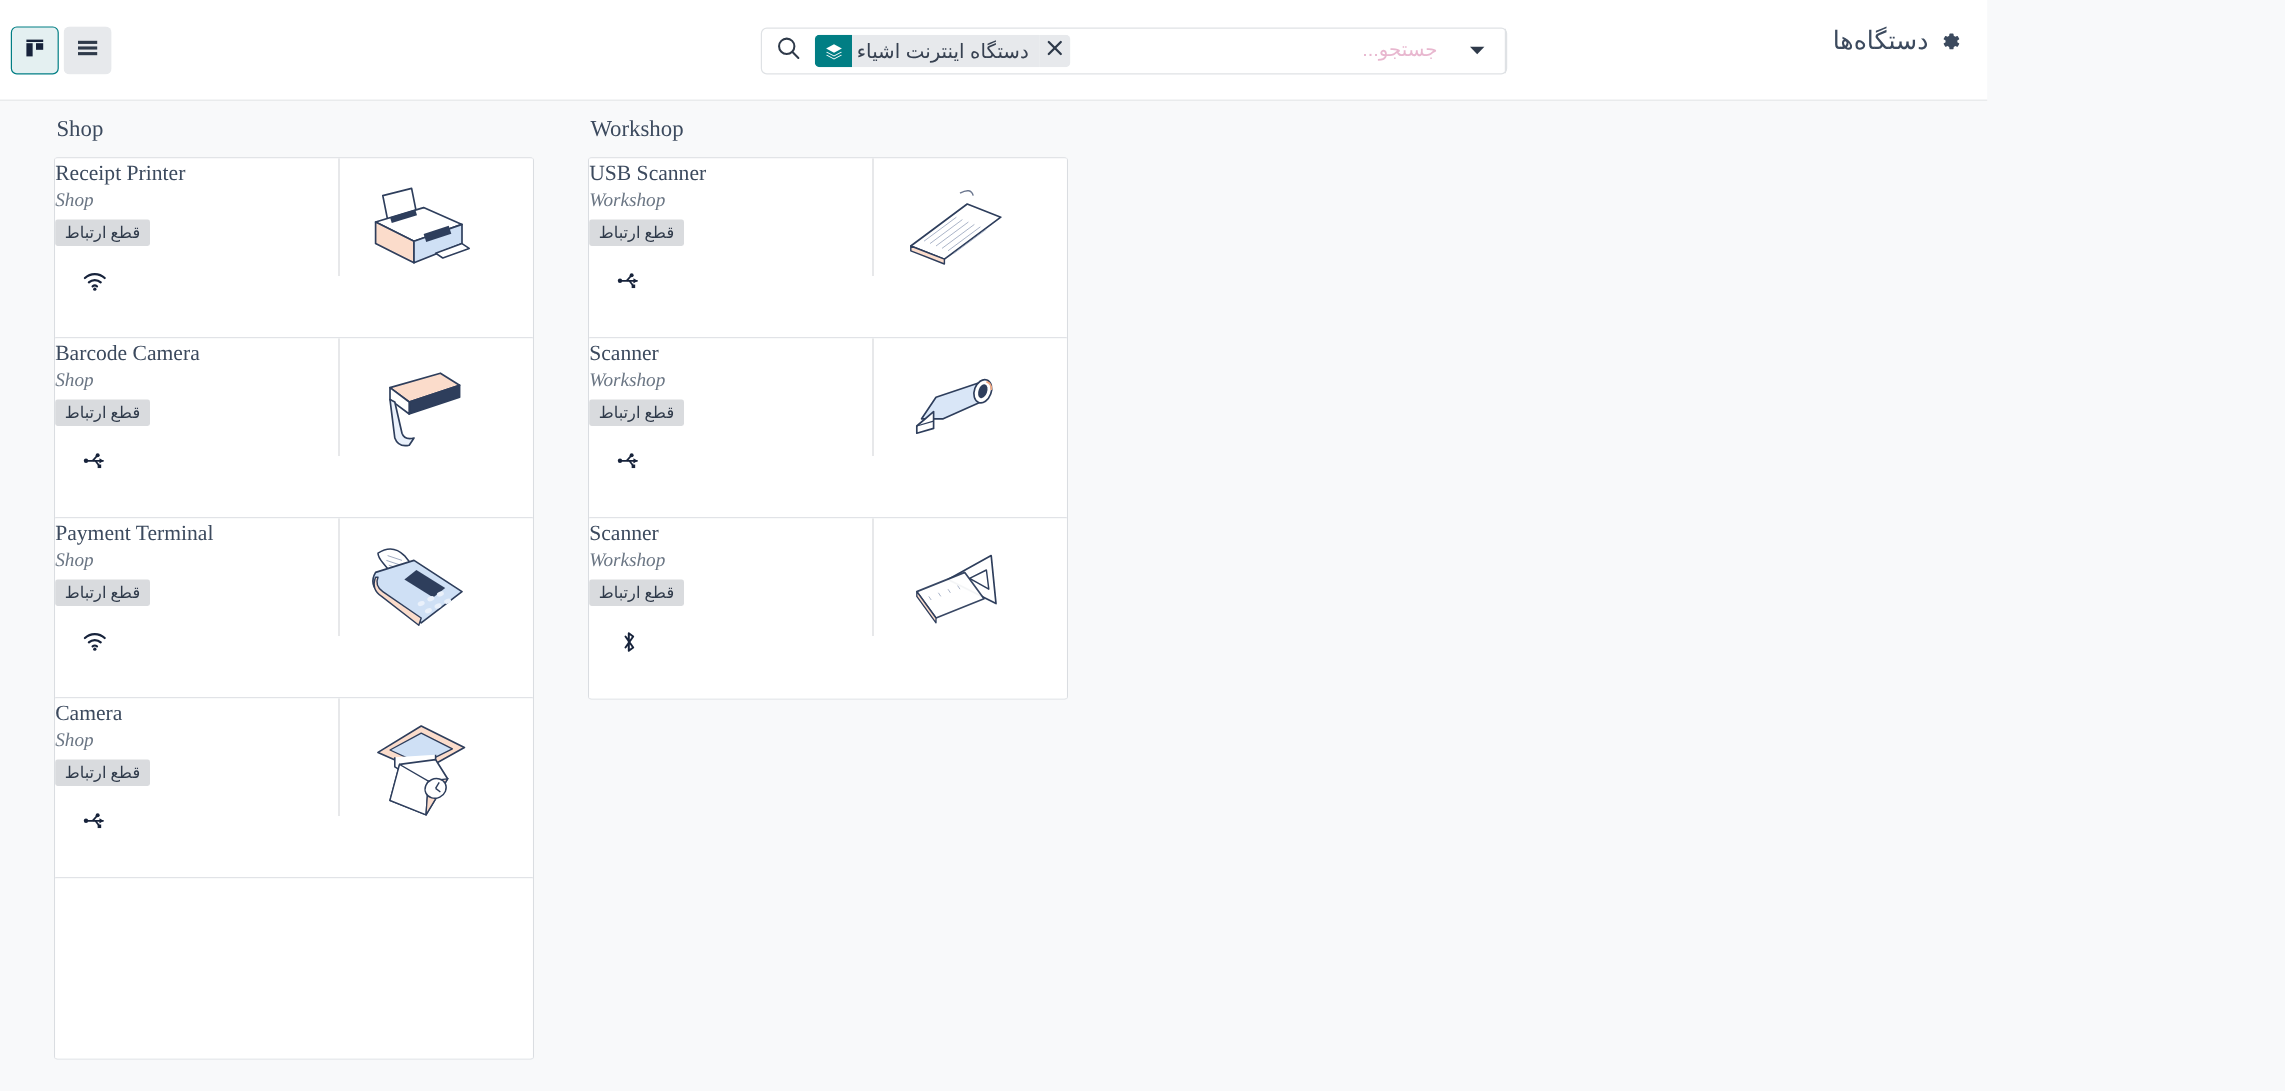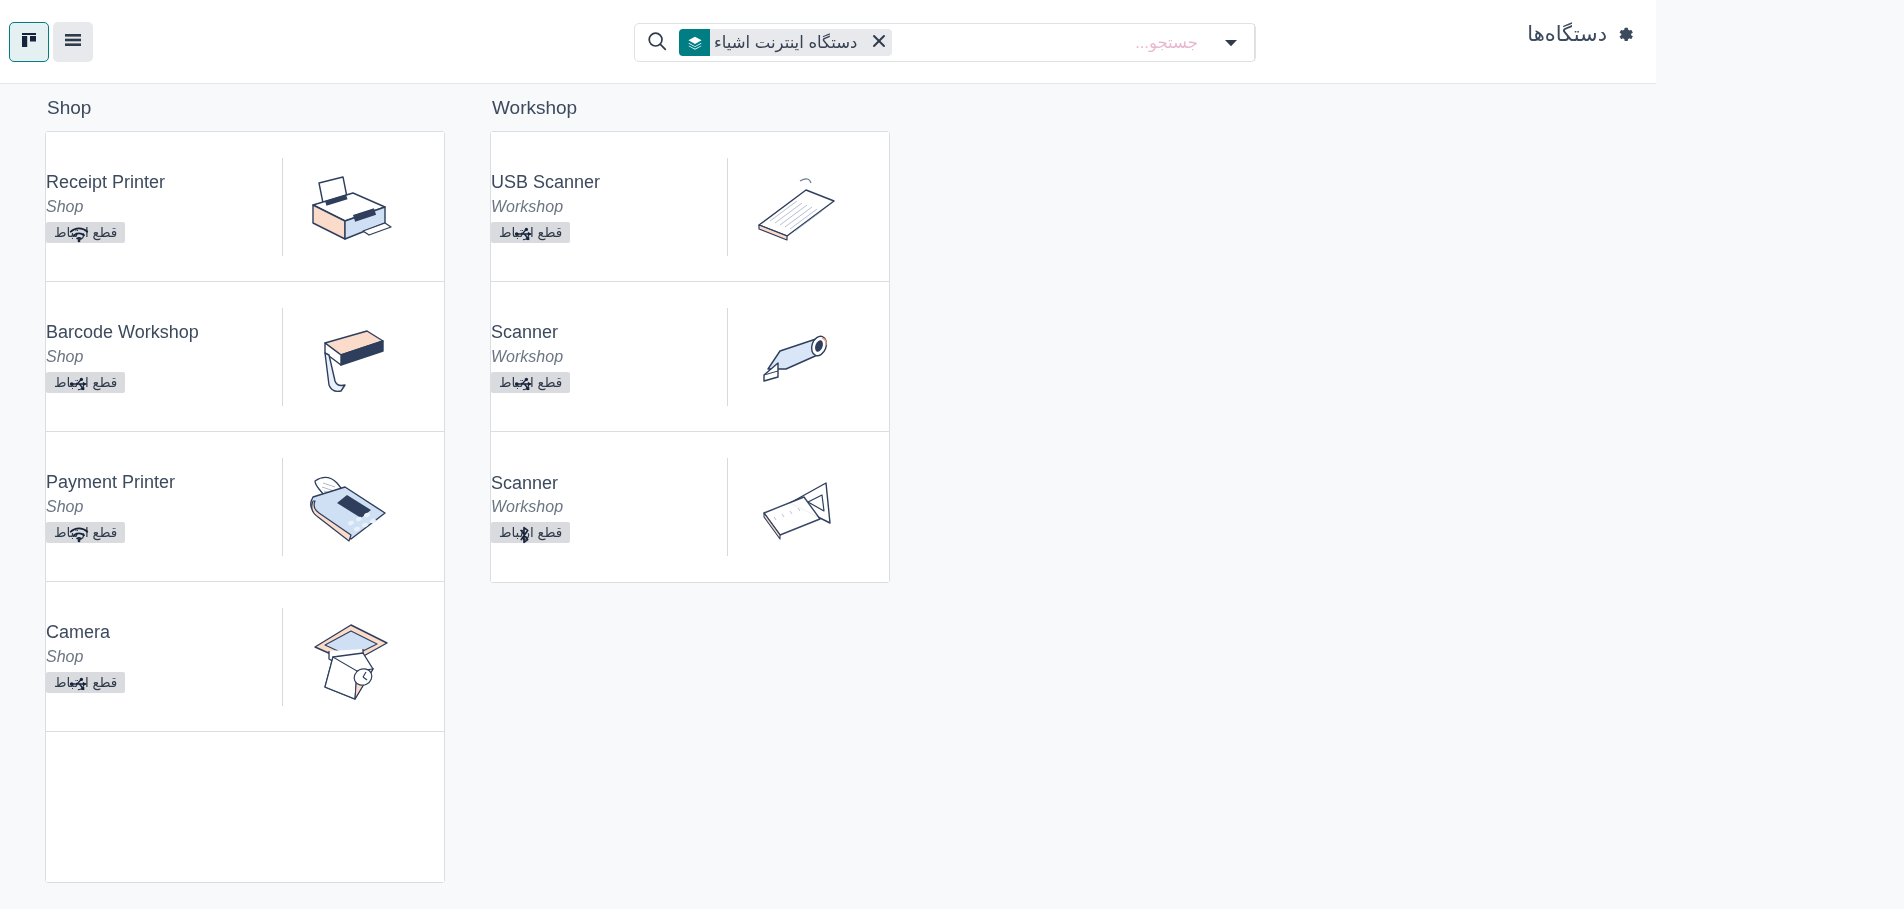--- a/index.html
+++ b/index.html
@@ -109,39 +109,39 @@
     position: absolute; top: 84px; right: 0;
     width: 1904px; height: 825px;
     display: flex; flex-direction: row;
     justify-content: flex-start;
     padding: 0;
   }
   .spacer { flex: 1 1 auto; }
   .column {
     width: 400px;
     margin-left: 45px;
-    display: flex; flex-direction: column;
+    display: flex; flex-direction: column; font-family: Liberation Serif, serif;
   }
   .col-head {
     height: 47px;
     display: flex; align-items: center; justify-content: flex-start;
     padding: 0 2px;
     font-size: 19px; color: #3c4a5e;
     direction: ltr;
   }
   .col-cards {
     background: #ffffff;
     border: 1px solid #dadde1;
     border-radius: 3px;
   }
   .card {
     position: relative;
     height: 150px;
     border-bottom: 1px solid #dadde1;
-    display: flex; flex-direction: row-reverse; align-items: center;
+    display: flex; flex-direction: row-reverse; align-items: flex-start;
     cursor: pointer;
     background: #fff;
   }
   .card:last-child { border-bottom: none; }
 
   .card-text {
     display: flex; flex-direction: column; align-items: flex-end;
     padding-right: 16px;
     width: 236px;
   }
@@ -386,21 +386,21 @@
             <path d="M3 9.5 a13 13 0 0 1 18 0" fill="none" stroke="#17233b" stroke-width="2" stroke-linecap="round"></path>
             <path d="M6.6 13.4 a8 8 0 0 1 10.8 0" fill="none" stroke="#17233b" stroke-width="2" stroke-linecap="round"></path>
             <path d="M10 17 a3.4 3.4 0 0 1 4 0" fill="none" stroke="#17233b" stroke-width="2" stroke-linecap="round"></path>
             <circle cx="12" cy="19.6" r="1.5" fill="#17233b"></circle>
           </svg>
         </div>
       </div>
 
       <div class="card">
         <div class="card-text">
-          <div class="card-title">Barcode Workshop</div>
+          <div class="card-title">Barcode Camera</div>
           <div class="card-sub">Shop</div>
           <div class="card-badge">قطع ارتباط</div>
         </div>
         <div class="card-divider"></div>
         <div class="card-image">
           <svg width="110" height="100" viewBox="0 0 110 100">
             <path d="M36 36 L78 24 L94 34 L52 48 Z" fill="#fbdccb" stroke="#2e3e5c" stroke-width="1.4" stroke-linejoin="round"></path>
             <path d="M52 48 L94 34 L94 44 L52 58 Z" fill="#2e3e5c" stroke="#2e3e5c" stroke-width="1.4" stroke-linejoin="round"></path>
             <path d="M36 36 L52 48 L52 58 L36 46 Z" fill="#ffffff" stroke="#2e3e5c" stroke-width="1.4" stroke-linejoin="round"></path>
             <path d="M36 46 L40 78 q3 8 12 6 l4 -6 q-8 2 -10 -4 L40 48 Z" fill="#eaf1fb" stroke="#2e3e5c" stroke-width="1.4" stroke-linejoin="round"></path>
@@ -414,21 +414,21 @@
             <line x1="10" y1="12" x2="14" y2="7.5" stroke="#17233b" stroke-width="1.6"></line>
             <circle cx="14.6" cy="7" r="1.8" fill="#17233b"></circle>
             <line x1="12.5" y1="12" x2="16" y2="16.5" stroke="#17233b" stroke-width="1.6"></line>
             <rect x="14.6" y="15.4" width="3.2" height="3.2" fill="#17233b"></rect>
           </svg>
         </div>
       </div>
 
       <div class="card">
         <div class="card-text">
-          <div class="card-title">Payment Printer</div>
+          <div class="card-title">Payment Terminal</div>
           <div class="card-sub">Shop</div>
           <div class="card-badge">قطع ارتباط</div>
         </div>
         <div class="card-divider"></div>
         <div class="card-image">
           <svg width="110" height="100" viewBox="0 0 110 100">
             <path d="M26 24 q12 -8 22 2 l8 10 l-16 8 l-10 -12 q-4 -5 -4 -8 Z" fill="#ffffff" stroke="#2e3e5c" stroke-width="1.3" stroke-linejoin="round"></path>
             <g stroke="#9aa6bd" stroke-width="0.8">
               <line x1="34" y1="26" x2="46" y2="30"></line>
                 <line x1="33" y1="30" x2="45" y2="34"></line>

